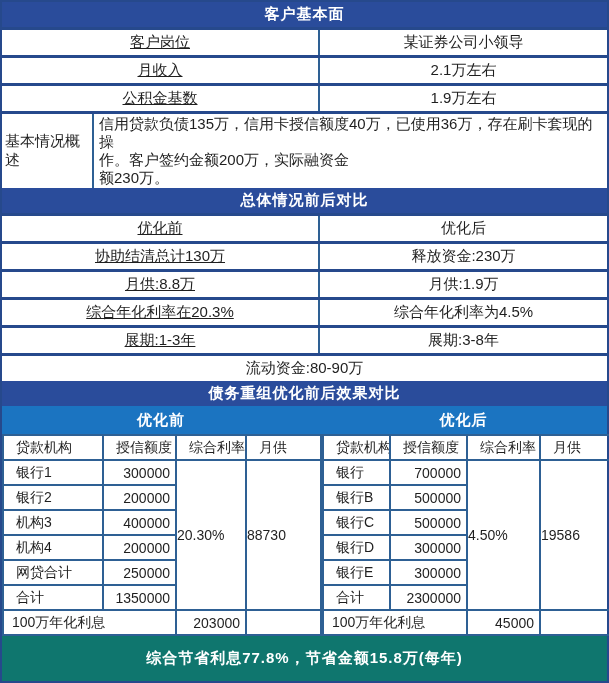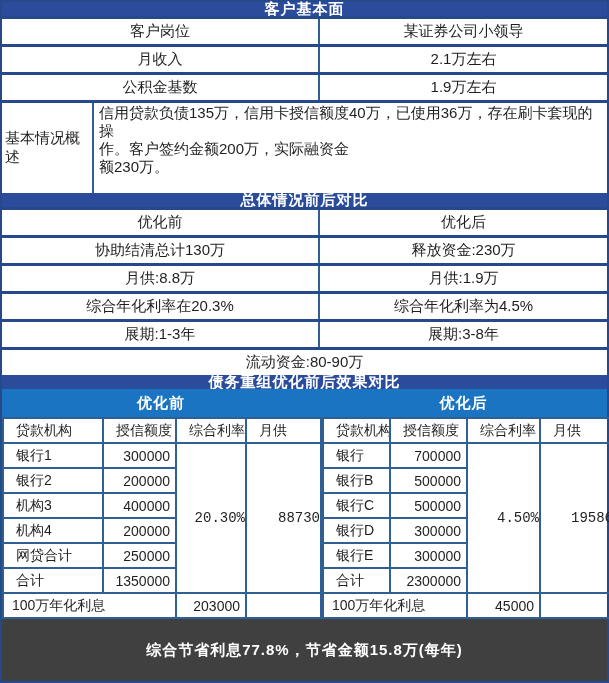--- a/index.html
+++ b/index.html
@@ -8,61 +8,61 @@
     width: 609px;
     min-height: 683px;
     border: 2px solid #26498c;
     font-family: "Liberation Sans", sans-serif;
     color: #1f1f1f;
     background: #ffffff;
     display: flex;
     flex-direction: column;
   }
   .sec-header {
-    height: 14px;
+    height: 25px;
     background: #2a4c9b;
     color: #ffffff;
     font-weight: bold;
     font-size: 15px;
     letter-spacing: 1px;
     display: flex; align-items: center; justify-content: center;
   }
   .kv-row {
     display: flex;
     height: 28px;
     border-top: 3px solid #26498c;
     background: #ffffff;
     font-size: 15px;
   }
   .kv-row:first-of-type { border-top: none; }
   .c-left {
     width: 318px;
     border-right: 2px solid #2e6094;
-    display: flex; align-items: center; justify-content: center;
+    display: flex; align-items: center; justify-content: center; text-decoration: underline;
   }
   .c-right {
     flex: 1;
     display: flex; align-items: center; justify-content: center; border-radius: 9px;
   }
   .overview {
     display: flex;
     border-top: 3px solid #26498c;
     background: #ffffff;
     min-height: 56px;
   }
   .overview-label {
     width: 92px;
     border-right: 2px solid #2e6094;
     display: flex; align-items: center;
     padding-left: 3px;
     font-size: 15px;
   }
   .overview-text {
     flex: 1;
-    padding: 1px 0 17px 5px;
+    padding: 1px 0 1px 5px;
     font-size: 15px;
     line-height: 18px;
   }
   .band {
     display: flex;
     height: 28px;
     background: #1b74c1;
     color: #ffffff;
     font-weight: bold;
     font-size: 15px;
@@ -70,27 +70,27 @@
   }
   .band-half-left  { width: 318px; display:flex; align-items:center; justify-content:center; }
   .band-half-right { flex: 1; display:flex; align-items:center; justify-content:center; }
   .tables { display: flex; background:#ffffff; }
   table { border-collapse: collapse; table-layout: fixed; font-size: 14px; }
   td { border: 2px solid #2e6094; height: 25px; padding: 0; overflow: hidden; white-space: nowrap; }
   table.tbl-left  { width: 318px; }
   table.tbl-right { width: 291px; }
   td.org   { text-align: left;  padding-left: 12px; }
   td.amt   { text-align: right; padding-right: 5px; }
-  td.merge { text-align: right; vertical-align: middle; font-family: Liberation Mono, monospace; }
+  td.merge { text-align: left; vertical-align: middle; }
   td.int-label { text-align: left;  padding-left: 8px; }
   td.int-val   { text-align: right; padding-right: 5px; }
   .footer {
     flex: 1;
     min-height: 33px;
-    background: #404040;
+    background: #0f766e;
     color: #ffffff;
     font-weight: bold;
     font-size: 15px;
     letter-spacing: 1px;
     display: flex; align-items: center; justify-content: center;
   }
 </style>
 </head>
 <body>
 

